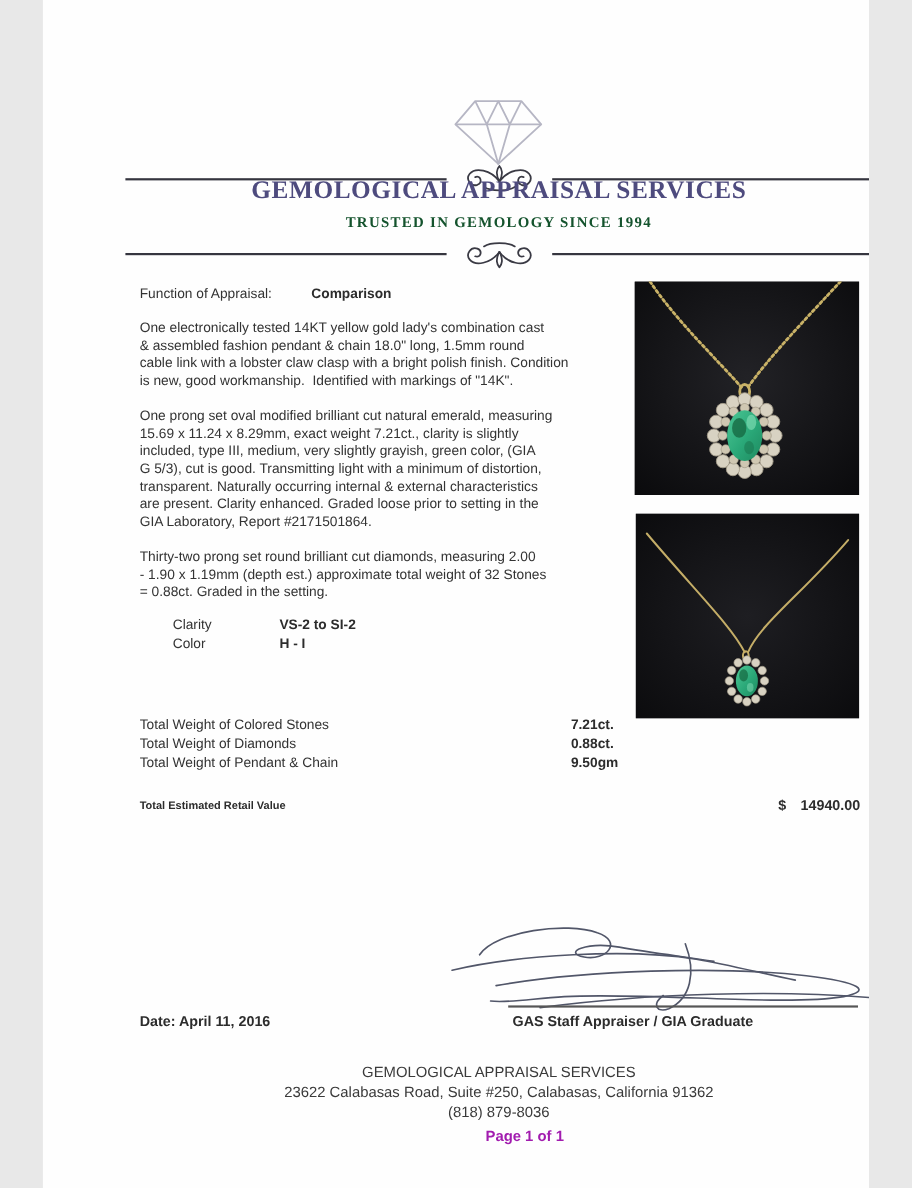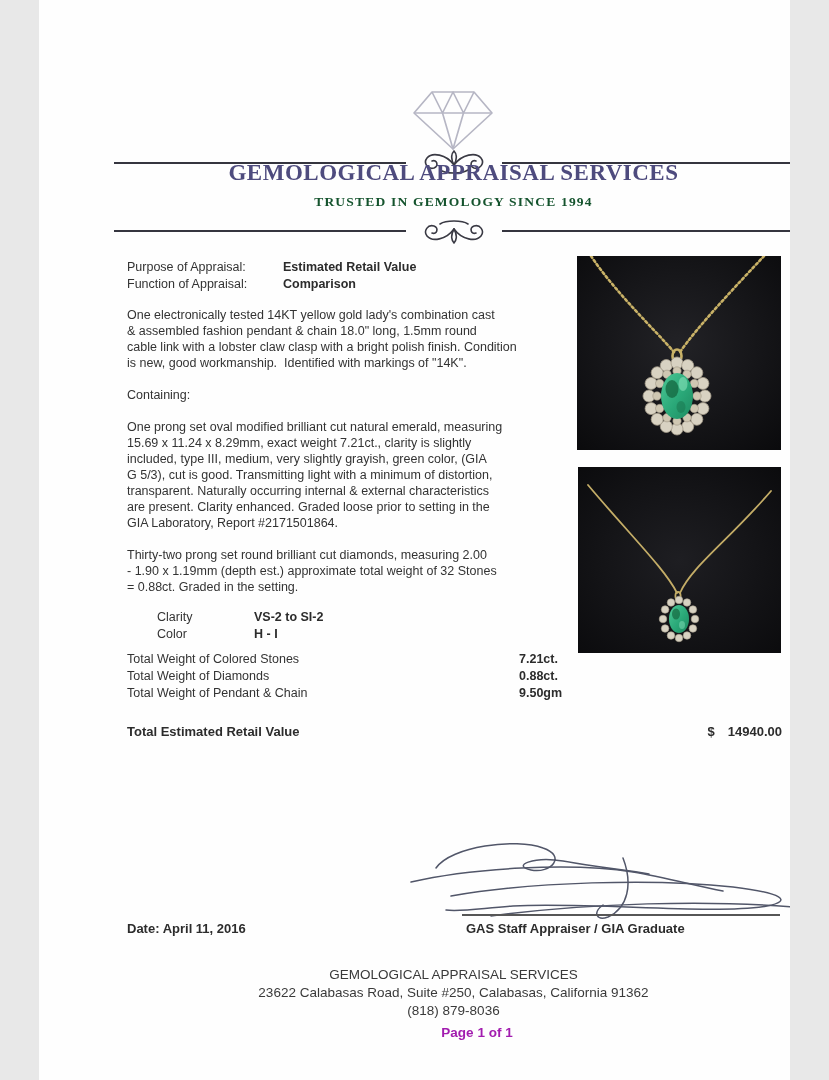--- a/index.html
+++ b/index.html
@@ -36,21 +36,21 @@
   .grades { margin-top:14px; }
   .grade-row { display:flex; line-height:17px; }
   .grade-row .g-lbl { margin-left:30px; width:97px; }
   .grade-row .g-val { font-weight:bold; color:#2c2c2c; }
 
   
   .totals { position:absolute; left:88px; top:651px; width:655px; font-size:12.5px; }
   .tot-row { position:relative; line-height:17px; }
   .tot-row .t-val { position:absolute; left:392px; top:0; width:80px; font-weight:bold; color:#2c2c2c; }
   .retail-row { position:relative; margin-top:21px; line-height:17px; }
-  .retail-row .r-lbl { font-weight:bold; font-size:13px; color:#2c2c2c;margin-top:18px; }
+  .retail-row .r-lbl { font-weight:bold; font-size:10px; color:#2c2c2c;margin-top:18px; }
   .retail-row .r-val { position:absolute; right:0; top:0; display:flex; gap:13px; font-weight:bold; font-size:13px; color:#2c2c2c; }
 
   
   .photo { position:absolute; background:#0d0d0f; }
   .photo-1 { left:538px; top:256px; width:204px; height:194px; }
   .photo-2 { left:539px; top:467px; width:203px; height:186px; }
   .photo svg { display:block; }
 
   
   .sig-scribble { position:absolute; left:352px; top:840px; }
@@ -100,33 +100,28 @@
         <path d="M48,15 C56,4 70,2 75,8 C79,13 74,20 68,18 C63,16 65,9 70,11"></path>
         <path d="M48,15 C44,8 46,3 48,1 C50,3 52,8 48,15"></path>
         <path d="M34,20 C40,24 56,24 62,20"></path>
       </g>
     </svg>
     <div class="rule"></div>
   </div>
 
   <div class="main-col">
     <div class="meta-row">
-      <span class="lbl">Purpose of Appraisal:</span>
-      <span class="val">Estimated Retail Value</span>
-    </div>
-    <div class="meta-row">
       <span class="lbl">Function of Appraisal:</span>
       <span class="val">Comparison</span>
     </div>
 
     <div class="para">One electronically tested 14KT yellow gold lady's combination cast
 &amp; assembled fashion pendant &amp; chain 18.0" long, 1.5mm round
 cable link with a lobster claw clasp with a bright polish finish. Condition
 is new, good workmanship.  Identified with markings of "14K".</div>
-    <div class="para containing">Containing:</div>
     <div class="para">One prong set oval modified brilliant cut natural emerald, measuring
 15.69 x 11.24 x 8.29mm, exact weight 7.21ct., clarity is slightly
 included, type III, medium, very slightly grayish, green color, (GIA
 G 5/3), cut is good. Transmitting light with a minimum of distortion,
 transparent. Naturally occurring internal &amp; external characteristics
 are present. Clarity enhanced. Graded loose prior to setting in the
 GIA Laboratory, Report #2171501864.</div>
     <div class="para">Thirty-two prong set round brilliant cut diamonds, measuring 2.00
 - 1.90 x 1.19mm (depth est.) approximate total weight of 32 Stones
 = 0.88ct. Graded in the setting.</div>

